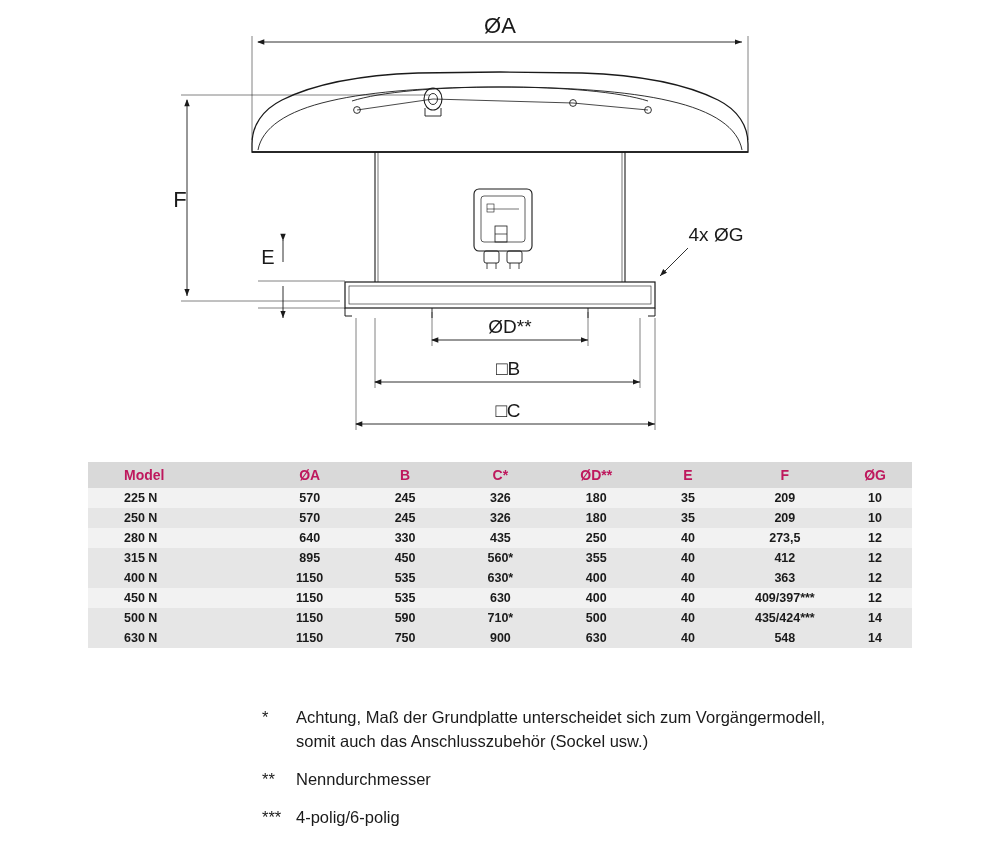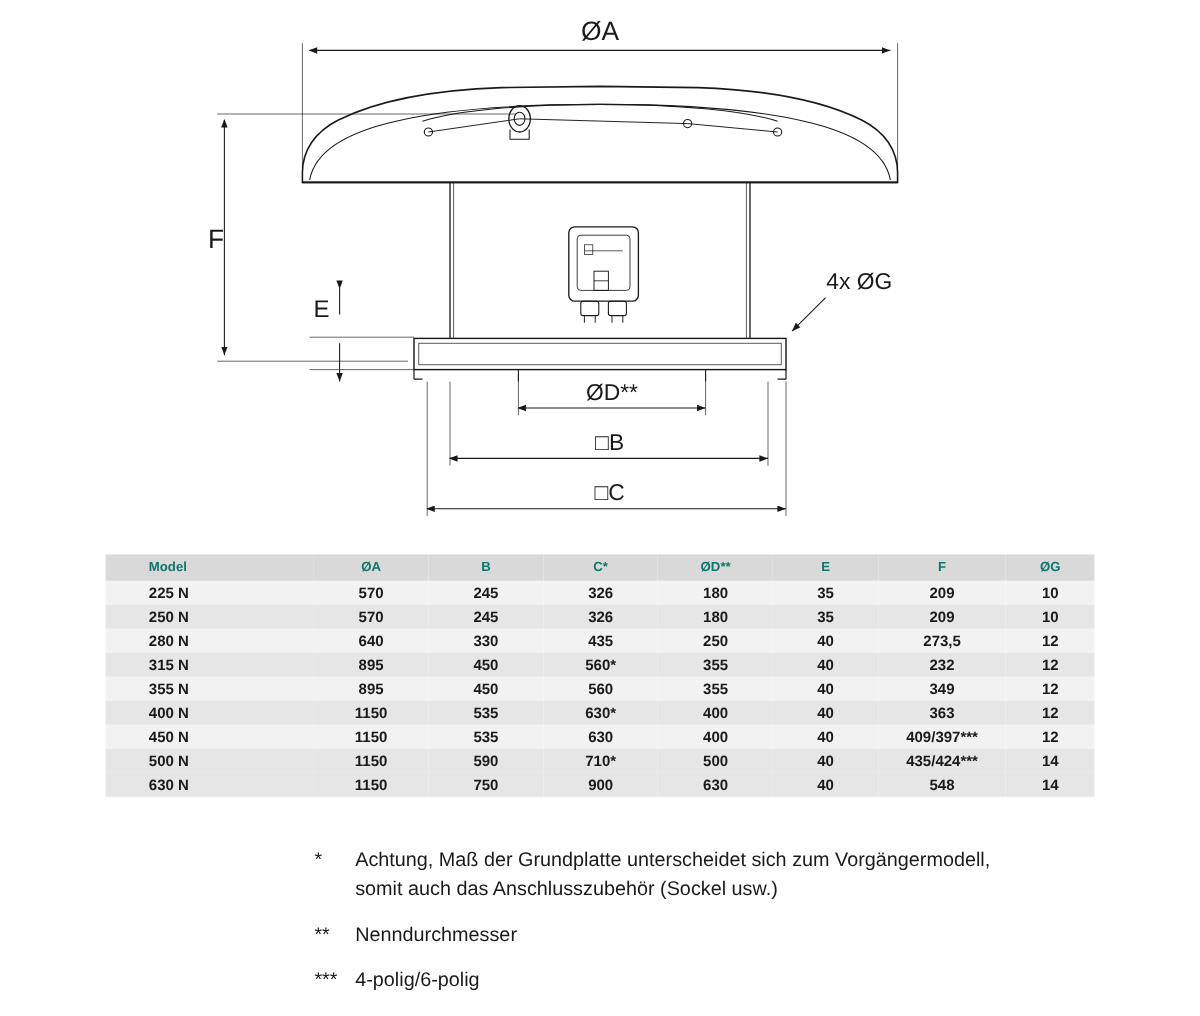--- a/index.html
+++ b/index.html
@@ -41,26 +41,26 @@
     top: 462px;
     width: 824px;
   }
   table.spec {
     border-collapse: collapse;
     width: 824px;
     font-size: 12.5px;
   }
   table.spec th {
     background: #d9d9d9;
-    color: #0f766e;
+    color: #be185d;
     font-weight: bold;
     text-align: center;
     padding: 5px 2px 5px 2px;
     border: none;
-    font-size: 11px;
+    font-size: 14px;
   }
   table.spec th.model-col,
   table.spec td.model-col {
     text-align: left;
     padding-left: 36px;
   }
   table.spec td {
     text-align: center;
     padding: 3px 2px;
     border: none;
@@ -252,31 +252,21 @@
             <td>273,5</td>
             <td>12</td>
           </tr>
           <tr class="even">
             <td class="model-col">315 N</td>
             <td>895</td>
             <td>450</td>
             <td>560*</td>
             <td>355</td>
             <td>40</td>
-            <td>232</td>
-            <td>12</td>
-          </tr>
-          <tr class="odd">
-            <td class="model-col">355 N</td>
-            <td>895</td>
-            <td>450</td>
-            <td>560</td>
-            <td>355</td>
-            <td>40</td>
-            <td>349</td>
+            <td>412</td>
             <td>12</td>
           </tr>
           <tr class="even">
             <td class="model-col">400 N</td>
             <td>1150</td>
             <td>535</td>
             <td>630*</td>
             <td>400</td>
             <td>40</td>
             <td>363</td>

